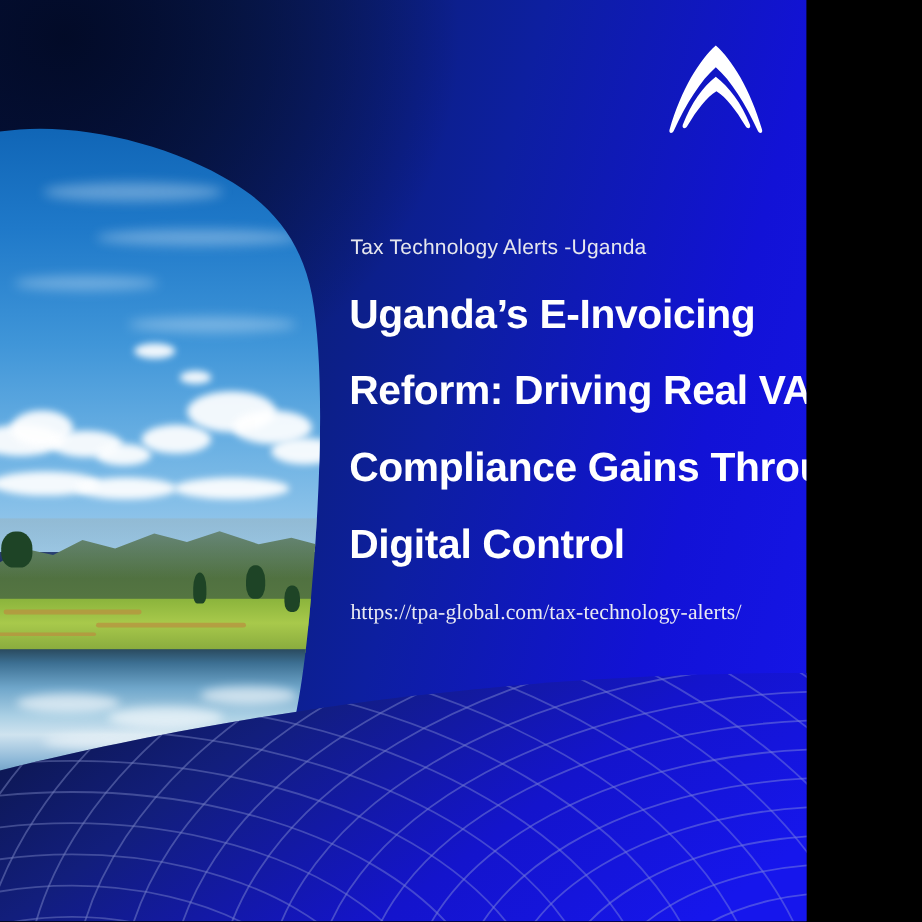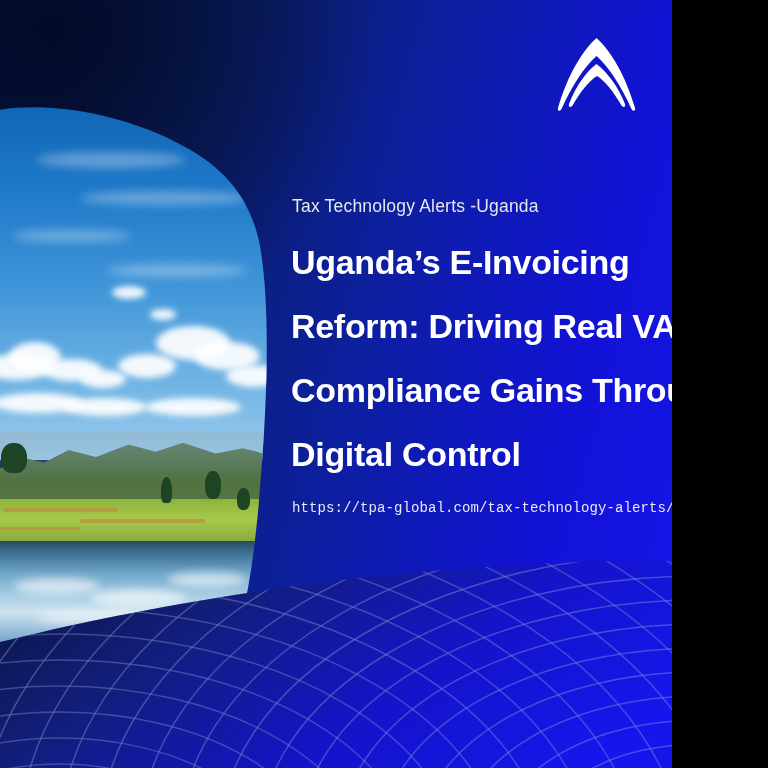--- a/index.html
+++ b/index.html
@@ -61,22 +61,22 @@
   #eyebrow{
     color:#e6e7ee;font-size:17.5px;letter-spacing:.2px;
     font-family:"Liberation Sans",sans-serif;margin:0 0 13px 1px;
   }
   #headline{
     color:#ffffff;font-size:34px;line-height:64px;font-weight:bold;
     letter-spacing:-.3px;margin:0;
     font-family:"Liberation Sans",sans-serif;
   }
   #url{
-    color:#e9eaf2;font-size:14px;margin:14px 0 0 1px;letter-spacing:.1px;
-    font-family:Liberation Mono, monospace;
+    color:#e9eaf2;font-size:18px;margin:14px 0 0 1px;letter-spacing:.1px;
+    font-family:Liberation Serif, serif;
   }
 
   
   #waves{position:absolute;left:0;bottom:0;width:768px;height:230px;pointer-events:none;}
 </style>
 </head>
 <body>
 
 <div id="poster">
 

